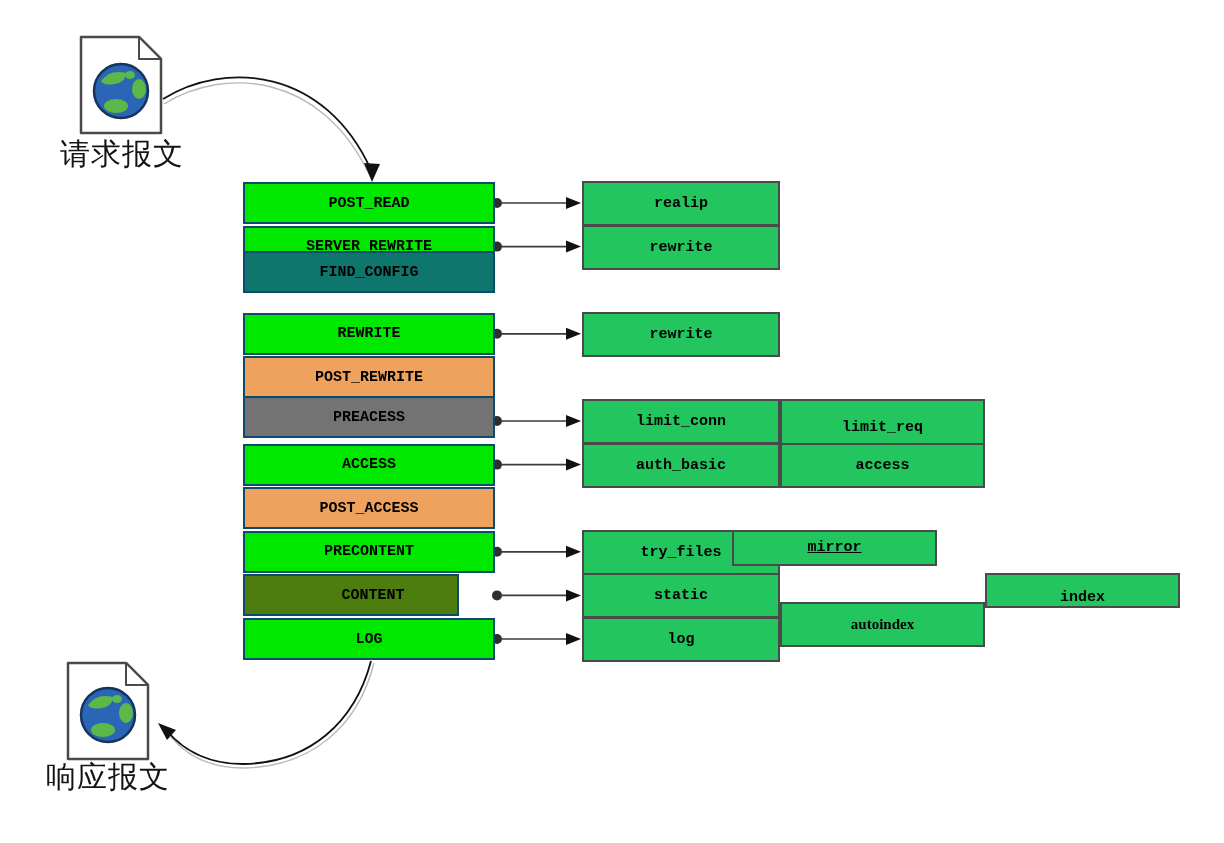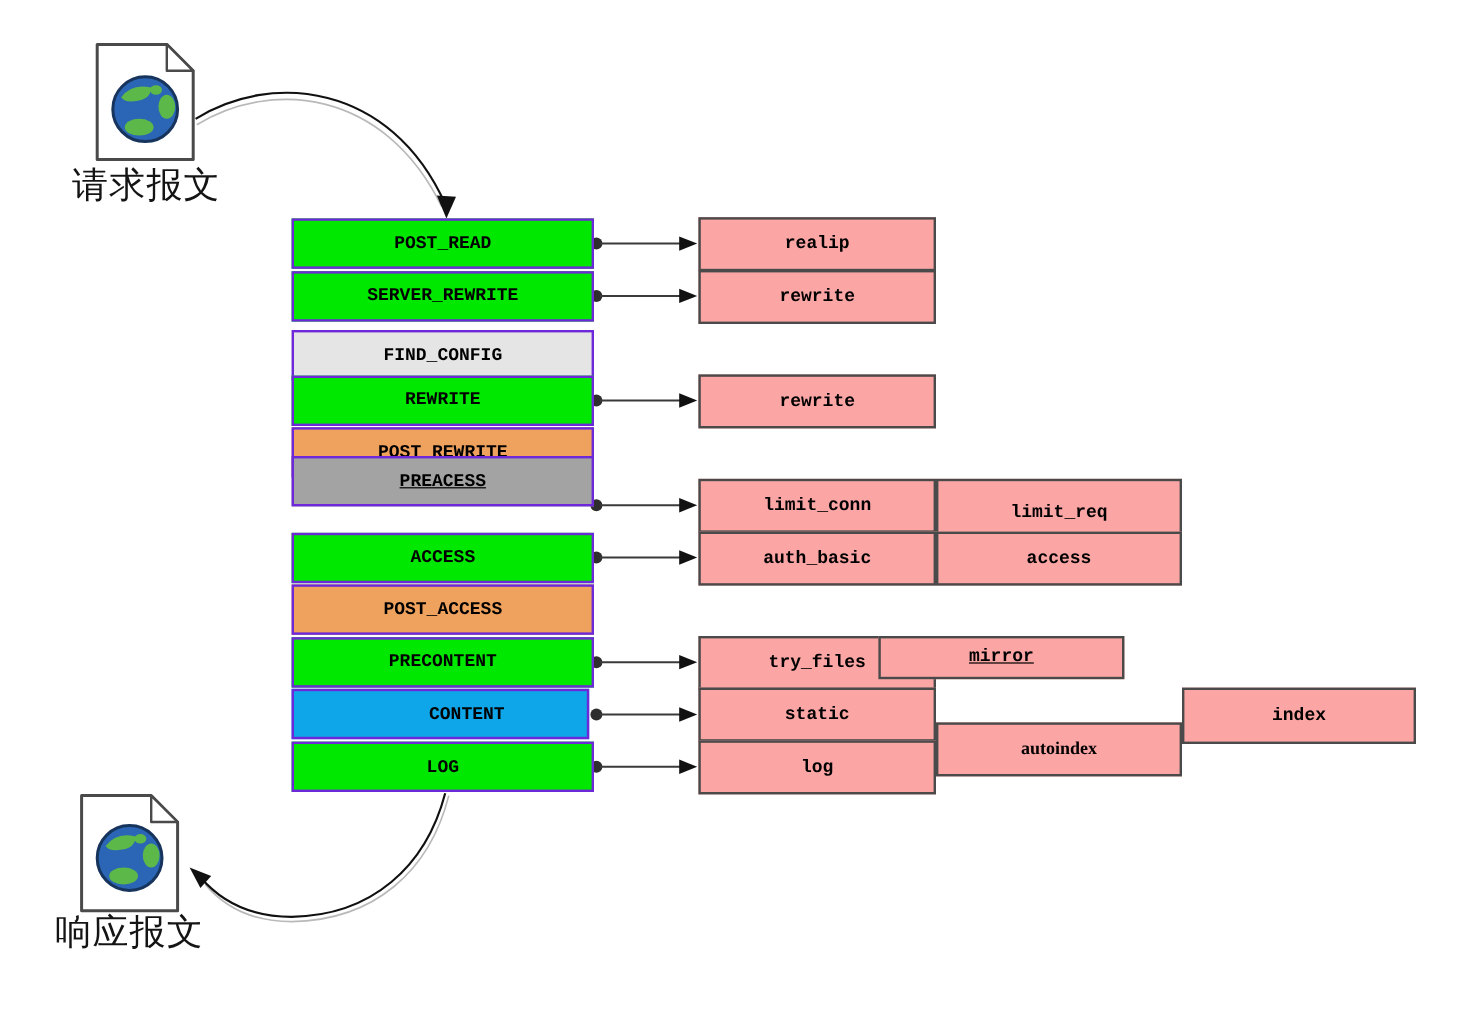--- a/index.html
+++ b/index.html
@@ -1,22 +1,22 @@
 <!DOCTYPE html>
 <html><head>
 <meta charset="utf-8">
 <style>
   html,body{margin:0;padding:0;background:#fff;}
   #canvas{position:relative;width:1224px;height:843px;background:#ffffff;overflow:hidden;
           font-family:"Liberation Sans",sans-serif;}
-  .phase{position:absolute;box-sizing:border-box;border:2px solid #6d28d9;
+  .phase{position:absolute;box-sizing:border-box;border:2px solid #0c4a6e;
          display:flex;align-items:center;justify-content:center;
          font-family:"Liberation Mono","DejaVu Sans Mono",monospace;
          font-weight:bold;font-size:15px;color:#000;}
-  .mod{position:absolute;box-sizing:border-box;border:2px solid #4a4a4a;background:#fca5a5;
+  .mod{position:absolute;box-sizing:border-box;border:2px solid #4a4a4a;background:#22c55e;
        display:flex;align-items:center;justify-content:center;
        font-family:"Liberation Mono","DejaVu Sans Mono",monospace;
        font-weight:bold;font-size:15px;color:#000;}
   .doc-label{position:absolute;font-size:30px;color:#141414;letter-spacing:1px;
              font-family:"Liberation Sans",sans-serif;}
   svg{position:absolute;left:0;top:0;}
   .doc{position:absolute;}
 </style>
 </head>
 <body>
@@ -90,42 +90,42 @@
       </g>
   </svg>
 
   <div id="stack">
       <div class="phase" style="left: 243px; top: 182px; width: 252px; height: 42px; background: rgb(0, 232, 0);">
         <span>POST_READ</span>
       </div>
       <div class="phase" style="left: 243px; top: 225.6px; width: 252px; height: 42px; background: rgb(0, 232, 0);">
         <span>SERVER_REWRITE</span>
       </div>
-      <div class="phase" style="left: 243px; top: 275px; width: 252px; height: 42px; background: #e5e5e5;">
+      <div class="phase" style="left: 243px; top: 251px; width: 252px; height: 42px; background: #0f766e;">
         <span>FIND_CONFIG</span>
       </div>
       <div class="phase" style="left: 243px; top: 312.8px; width: 252px; height: 42px; background: rgb(0, 232, 0);">
         <span>REWRITE</span>
       </div>
       <div class="phase" style="left: 243px; top: 356.4px; width: 252px; height: 42px; background: rgb(239, 162, 94);">
         <span>POST_REWRITE</span>
       </div>
-      <div class="phase" style="left: 243px; top: 380px; width: 252px; height: 42px; background: #a3a3a3; text-decoration: underline;">
+      <div class="phase" style="left: 243px; top: 396px; width: 252px; height: 42px; background: #737373;">
         <span>PREACESS</span>
       </div>
       <div class="phase" style="left: 243px; top: 443.6px; width: 252px; height: 42px; background: rgb(0, 232, 0);">
         <span>ACCESS</span>
       </div>
       <div class="phase" style="left: 243px; top: 487.2px; width: 252px; height: 42px; background: rgb(239, 162, 94);">
         <span>POST_ACCESS</span>
       </div>
       <div class="phase" style="left: 243px; top: 530.8px; width: 252px; height: 42px; background: rgb(0, 232, 0);">
         <span>PRECONTENT</span>
       </div>
-      <div class="phase" style="left: 243px; top: 574.4px; width: 248px; height: 42px; background: #0ea5e9; padding-left: 44px;">
+      <div class="phase" style="left: 243px; top: 574.4px; width: 216px; height: 42px; background: #4d7c0f; padding-left: 44px;">
         <span>CONTENT</span>
       </div>
       <div class="phase" style="left: 243px; top: 618px; width: 252px; height: 42px; background: rgb(0, 232, 0);">
         <span>LOG</span>
       </div>
     </div>
   <div id="modules">
       <div class="mod" style="left: 582px; top: 181px; width: 198px; height: 45px;">
         <span>realip</span>
       </div>
@@ -152,20 +152,20 @@
       </div>
       <div class="mod" style="left: 732px; top: 529.8px; width: 205px; height: 36px; text-decoration: underline;">
         <span>mirror</span>
       </div>
       <div class="mod" style="left: 582px; top: 573.4px; width: 198px; height: 45px;">
         <span>static</span>
       </div>
       <div class="mod" style="left: 780px; top: 602px; width: 205px; height: 45px; font-family: Liberation Serif, serif;">
         <span>autoindex</span>
       </div>
-      <div class="mod" style="left: 985px; top: 573.4px; width: 195px; height: 47px;">
+      <div class="mod" style="left: 985px; top: 573.4px; width: 195px; height: 35px; align-items: flex-end;">
         <span>index</span>
       </div>
       <div class="mod" style="left: 582px; top: 617px; width: 198px; height: 45px;">
         <span>log</span>
       </div>
     </div>
 </div>
 
 </body></html>

